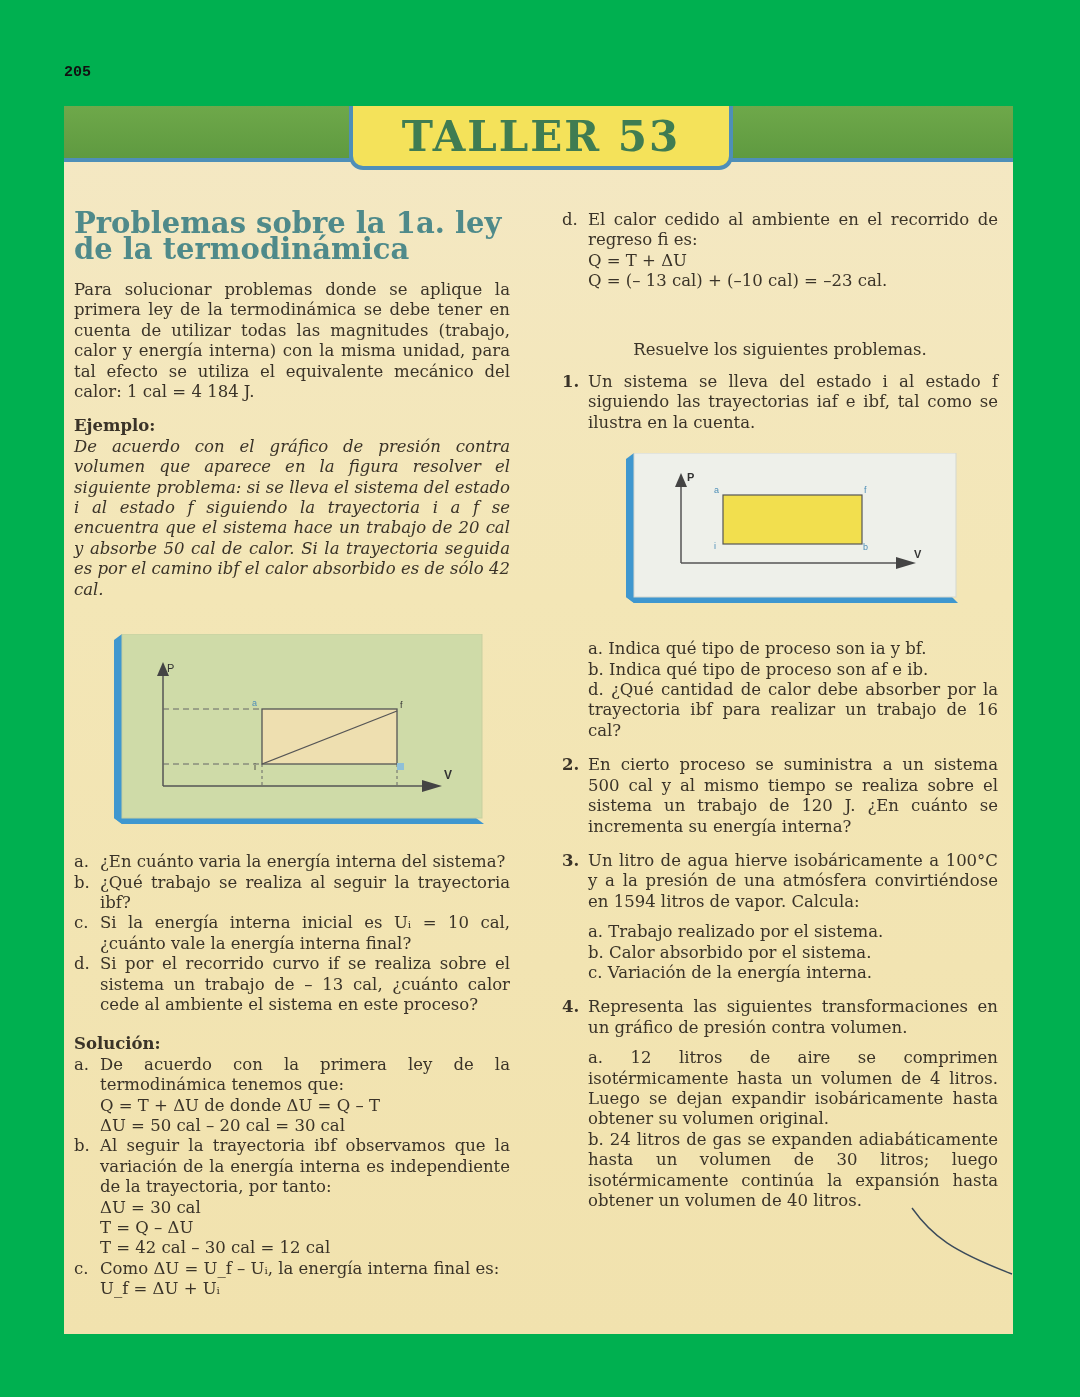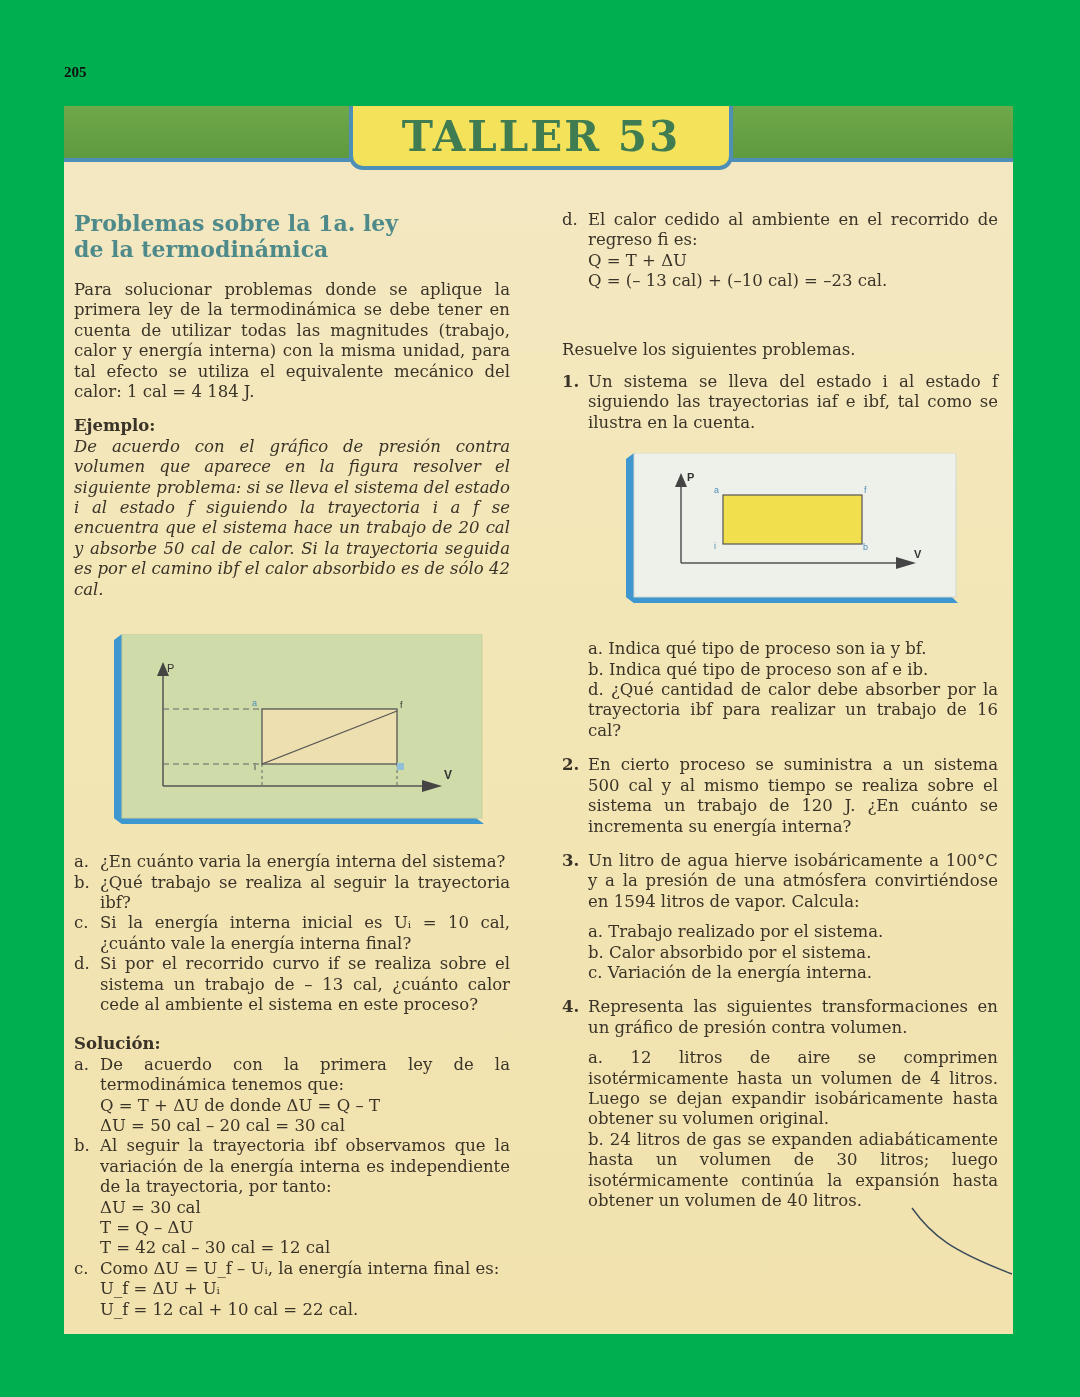--- a/index.html
+++ b/index.html
@@ -1,21 +1,21 @@
 <!DOCTYPE html>
 <html><head>
 <meta charset="utf-8">
 <style>
   html, body { margin: 0; padding: 0; }
   body {
     width: 1080px; height: 1397px; background: #00b050; position: relative; overflow: hidden;
     font-family: "DejaVu Serif", "Liberation Serif", serif;
   }
   .page-number {
-    position: absolute; left: 64px; top: 64px; font-family: Liberation Serif, serif;
+    position: absolute; left: 64px; top: 64px; font-family: Liberation Mono, monospace;
     font-weight: bold; font-size: 15px; color: #111;
   }
   .sheet {
     position: absolute; left: 64px; top: 106px; width: 949px; height: 1228px;
     background: linear-gradient(180deg, #f4e8c4 0%, #f3e6b6 40%, #f1e2ae 100%);
     overflow: hidden;
   }
   .banner {
     position: absolute; left: 0; top: 0; width: 949px; height: 52px;
     background: linear-gradient(180deg, #6ea84a 0%, #5f9a40 100%);
@@ -26,21 +26,21 @@
     background: #f4e25a; border: 4px solid #4e8fb8; border-top: none; border-radius: 0 0 14px 14px;
     display: flex; align-items: center; justify-content: center;
   }
   .taller-badge span {
     font-family: "DejaVu Serif", serif; font-weight: bold; font-size: 42px; color: #3f7c52; letter-spacing: 2px;
   }
   .col { position: absolute; top: 104px; font-size: 16.5px; line-height: 20.4px; color: #3a3328; }
   .col-left { left: 10px; width: 436px; }
   .col-right { left: 498px; width: 436px; }
   .title {
-    font-family: "DejaVu Serif", serif; font-weight: bold; font-size: 22px; line-height: 26px;
+    font-family: "DejaVu Serif", serif; font-weight: bold; font-size: 29px; line-height: 26px;
     color: #4f8a8a; margin: 0 0 18px 0;
   }
   p { margin: 0; text-align: justify; }
   .ex-label { font-weight: bold; margin-top: 14px; }
   .italic { font-style: italic; }
   .diagram {
     position: relative; margin-top: 0;
   }
   .qlist { margin-top: 0; }
   .qitem { display: flex; }
@@ -133,33 +133,32 @@
           <span class="txt">Al seguir la trayectoria ibf observamos que la variación de la energía interna es independiente de la trayectoria, por tanto:</span>
         </div>
       <div class="indent">ΔU  = 30 cal</div>
       <div class="indent">T = Q – ΔU</div>
       <div class="indent">T = 42 cal – 30 cal = 12 cal</div>
       <div class="qitem">
           <span class="lbl">c.</span>
           <span class="txt">Como ΔU = U_f – Uᵢ, la energía interna final es:</span>
         </div>
       <div class="indent">U_f = ΔU + Uᵢ</div>
-      <div class="indent">U_f = 12 cal + 10 cal = 22 cal.</div>
     </div>
   </div>
 
   <div class="col col-right">
     <div class="qitem">
         <span class="lbl">d.</span>
         <span class="txt">El calor cedido al ambiente en el recorrido de regreso fi es:</span>
       </div>
     <div class="indent">Q = T + ΔU</div>
     <div class="indent">Q = (– 13 cal) + (–10 cal) = –23 cal.</div>
 
-    <div style="margin-top:48px;">Resuelve los siguientes problemas.</div>
+    <div style="margin-top:48px;text-align:center;">Resuelve los siguientes problemas.</div>
 
     <div class="num-item">
         <span class="lbl">1.</span>
         <span class="txt">Un sistema se lleva del estado i al estado f siguiendo las trayectorias iaf e ibf, tal como se ilustra en la cuenta.</span>
       </div>
 
     <div class="diagram" style="margin-top:20px; margin-left:64px; width:334px; height:150px;">
       <svg width="334" height="150" viewBox="0 0 334 150">
         <polygon points="0,6 8,0 8,150 0,144" fill="#3f97cf"></polygon>
         <polygon points="0,144 8,150 332,150 326,144" fill="#3f97cf"></polygon>

